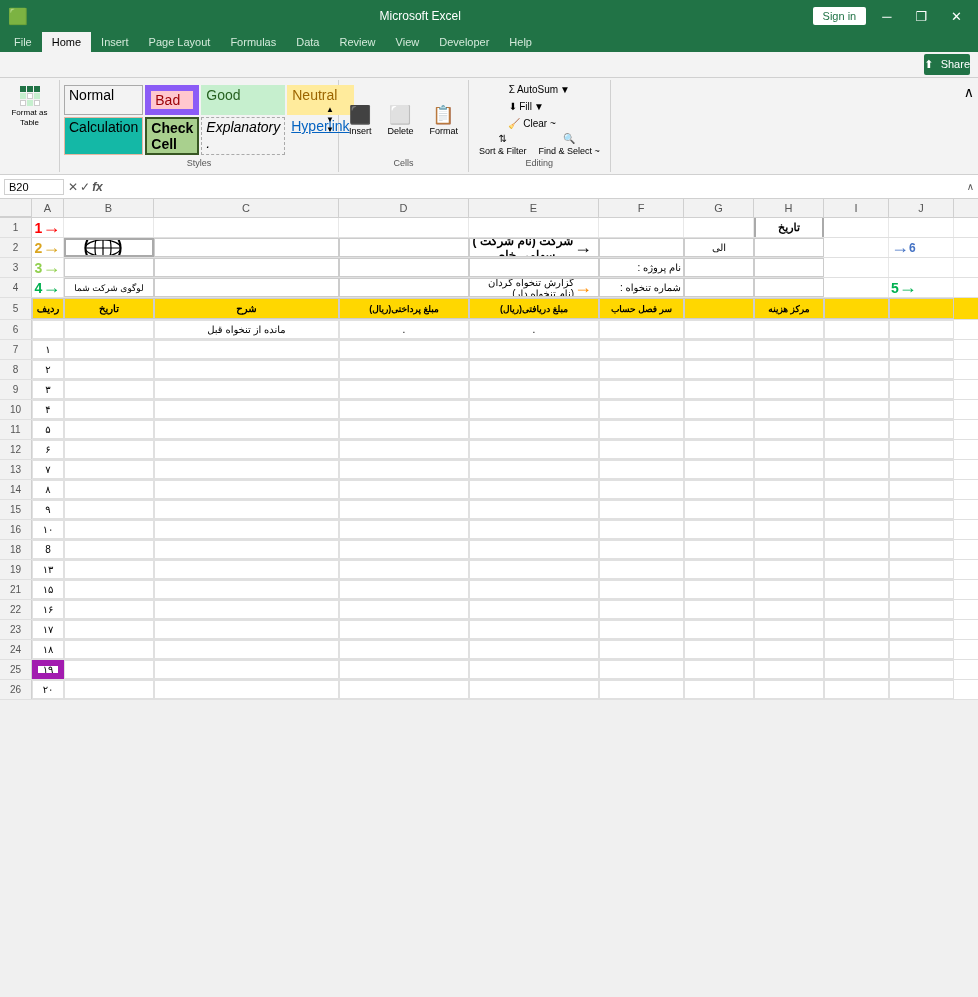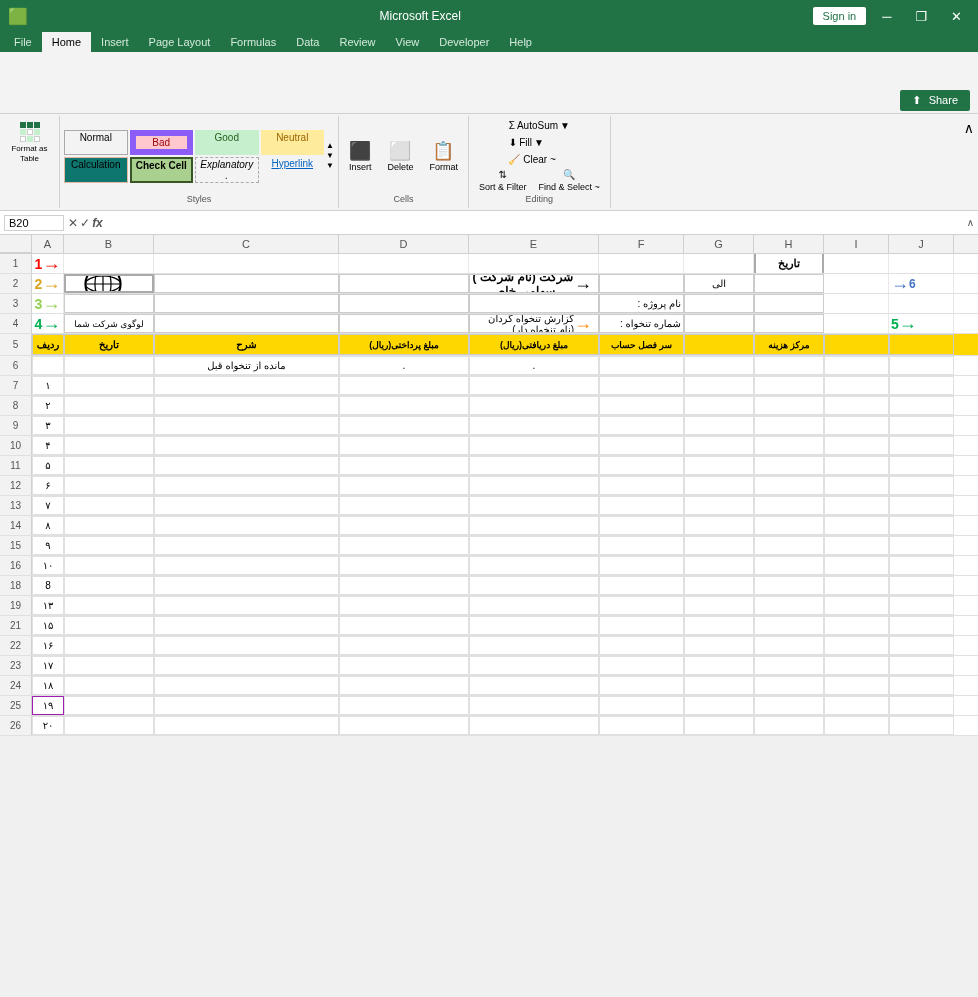--- a/index.html
+++ b/index.html
@@ -18,27 +18,27 @@
     .title-bar-left { display: flex; align-items: center; gap: 6px; }
     .title-bar-center { font-size: 12px; color: white; }
     .title-bar-right { display: flex; align-items: center; gap: 8px; }
     .title-btn { background: transparent; border: none; color: white; cursor: pointer; font-size: 13px; padding: 2px 8px; }
     .sign-in-btn { background: white; color: #217346; border: none; padding: 3px 10px; font-size: 11px; cursor: pointer; border-radius: 2px; }
     .ribbon-tabs { display: flex; padding: 0 4px; background: #217346; }
     .ribbon-tab { padding: 4px 10px; font-size: 11px; color: #d4eadb; cursor: pointer; }
     .ribbon-tab.active { background: #f3f3f3; color: #000; }
 
     .share-area { display: flex; justify-content: flex-end; padding: 2px 8px; background: #f3f3f3; border-bottom: 1px solid #d0d0d0; }
-    .share-btn { background: #217346; color: white; border: none; padding: 4px 12px; font-size: 11px; cursor: pointer; border-radius: 2px; margin-top: 36px; }
-    .style-item { padding: 1px 4px; font-size: 10px; cursor: pointer; text-align: center; }
+    .share-btn { background: #217346; color: white; border: none; padding: 4px 0; font-size: 11px; cursor: pointer; border-radius: 2px; }
+    .style-item { padding: 1px 4px; font-size: 14px; cursor: pointer; }
     .style-normal { border: 1px solid #aaa; }
     .style-bad { background: #FFC7CE; color: #9C0006; border: 6px solid #8b5cf6; }
     .style-good { background: #C6EFCE; color: #276221; border: 1px solid #C6EFCE; }
     .style-neutral { background: #FFEB9C; color: #9C6500; border: 1px solid #FFEB9C; }
-    .style-calc { background: #0f766e; border: 1px solid #E6B8A2; }
+    .style-calc { background: #14b8a6; border: 1px solid #E6B8A2; }
     .style-check { background: #A9D08E; border: 2px solid #375623; font-weight: bold; }
     .style-expl { border: 1px dashed #aaa; font-style: italic; }
     .style-hyper { color: #0563C1; text-decoration: underline; }
 
     .scroll-arrows { display: flex; flex-direction: column; justify-content: center; }
     .scroll-arrow { font-size: 8px; cursor: pointer; line-height: 10px; }
 
     
     .cell-btn { display: flex; flex-direction: column; align-items: center; cursor: pointer; padding: 2px 6px; font-size: 9px; }
 
@@ -632,21 +632,21 @@
       <div class="ss-cell col-e" style="border:1px solid #e0e0e0;"></div>
       <div class="ss-cell col-f" style="border:1px solid #e0e0e0;"></div>
       <div class="ss-cell col-g" style="border:1px solid #e0e0e0;"></div>
       <div class="ss-cell col-h" style="border:1px solid #e0e0e0;"></div>
       <div class="ss-cell col-i" style="border:1px solid #e0e0e0;"></div>
       <div class="ss-cell col-j" style="border:1px solid #e0e0e0;"></div>
     </div>
 
     <div class="ss-row">
       <div class="row-num">25</div>
-      <div class="ss-cell col-a center rtl" style="border:1px solid #a21caf;">
+      <div class="ss-cell col-a center rtl" style="border:6px solid #a21caf;">
           <span>۱۹</span>
         </div>
       <div class="ss-cell col-b" style="border:1px solid #e0e0e0;"></div>
       <div class="ss-cell col-c" style="border:1px solid #e0e0e0;"></div>
       <div class="ss-cell col-d" style="border:1px solid #e0e0e0;"></div>
       <div class="ss-cell col-e" style="border:1px solid #e0e0e0;"></div>
       <div class="ss-cell col-f" style="border:1px solid #e0e0e0;"></div>
       <div class="ss-cell col-g" style="border:1px solid #e0e0e0;"></div>
       <div class="ss-cell col-h" style="border:1px solid #e0e0e0;"></div>
       <div class="ss-cell col-i" style="border:1px solid #e0e0e0;"></div>

